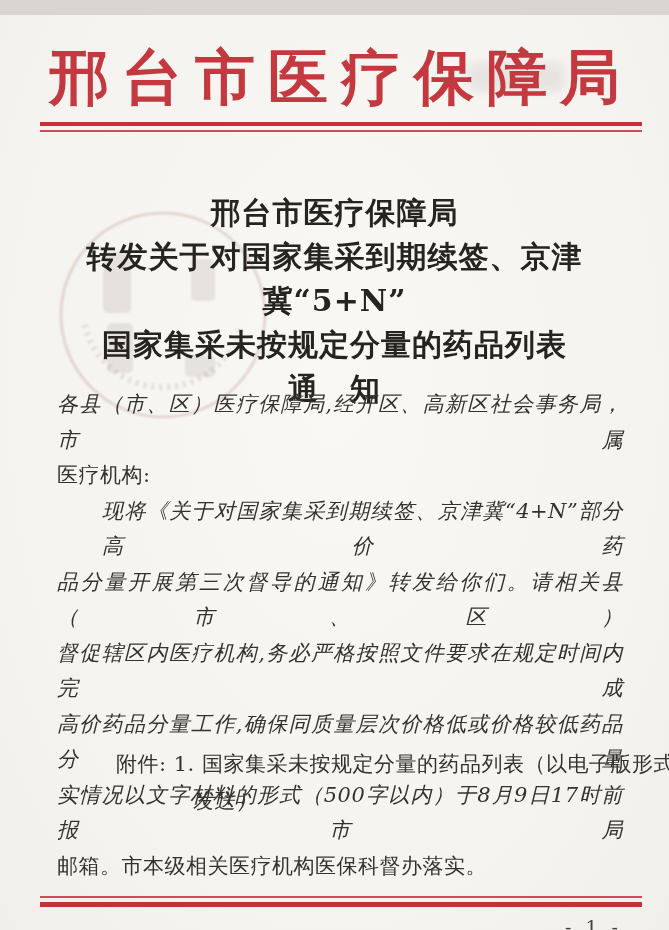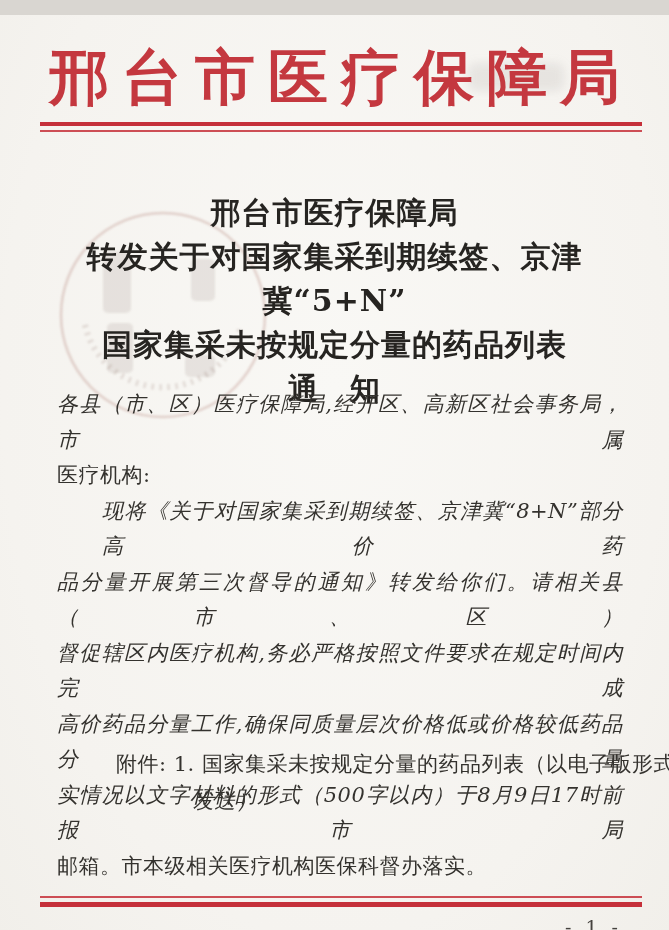--- a/index.html
+++ b/index.html
@@ -129,21 +129,21 @@
   <div class="doc-title">
     <div class="t-line">邢台市医疗保障局</div>
     <div class="t-line">转发关于对国家集采到期续签、京津冀“5+N”</div>
     <div class="t-line">国家集采未按规定分量的药品列表</div>
     <div class="t-line">通　知</div>
   </div>
 
   <div class="body-text">
     <div class="line j">各县（市、区）医疗保障局,经开区、高新区社会事务局，市属</div>
     <div class="line">医疗机构:</div>
-    <div class="line j indent2">现将《关于对国家集采到期续签、京津冀“8+N”部分高价药</div>
+    <div class="line j indent2">现将《关于对国家集采到期续签、京津冀“4+N”部分高价药</div>
     <div class="line j">品分量开展第三次督导的通知》转发给你们。请相关县（市、区）</div>
     <div class="line j">督促辖区内医疗机构,务必严格按照文件要求在规定时间内完成</div>
     <div class="line j">高价药品分量工作,确保同质量层次价格低或价格较低药品分量</div>
     <div class="line j">实情况以文字材料的形式（500字以内）于8月9日17时前报市局</div>
     <div class="line">邮箱。市本级相关医疗机构医保科督办落实。</div>
   </div>
 
   <div class="attachments">
     <div class="line att-0">附件: 1. 国家集采未按规定分量的药品列表（以电子版形式</div>
     <div class="line att-1">发送）</div>

